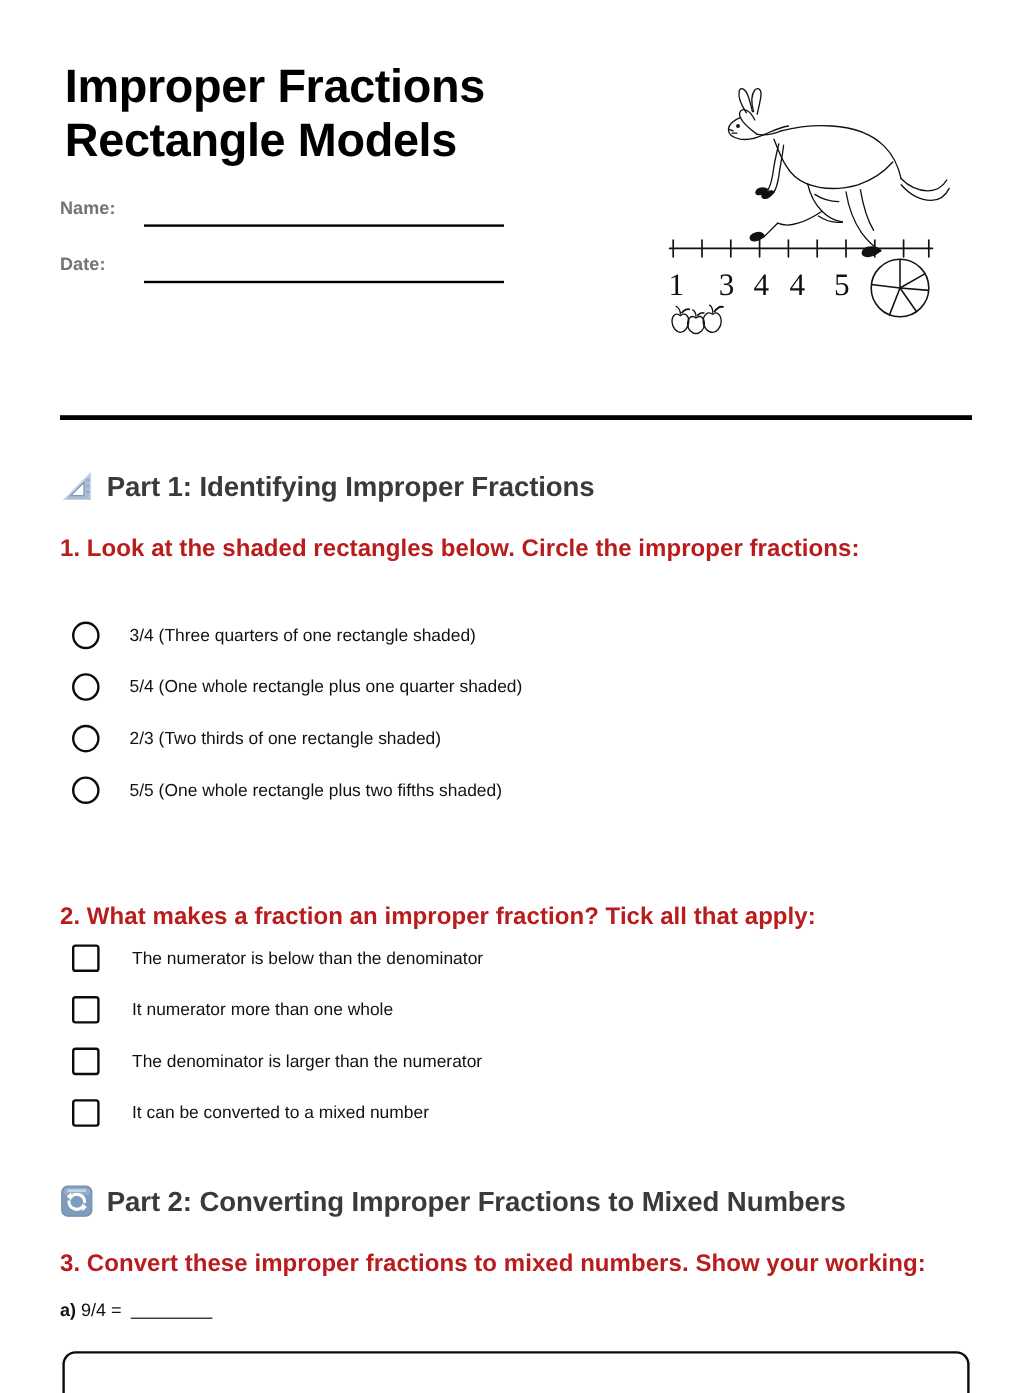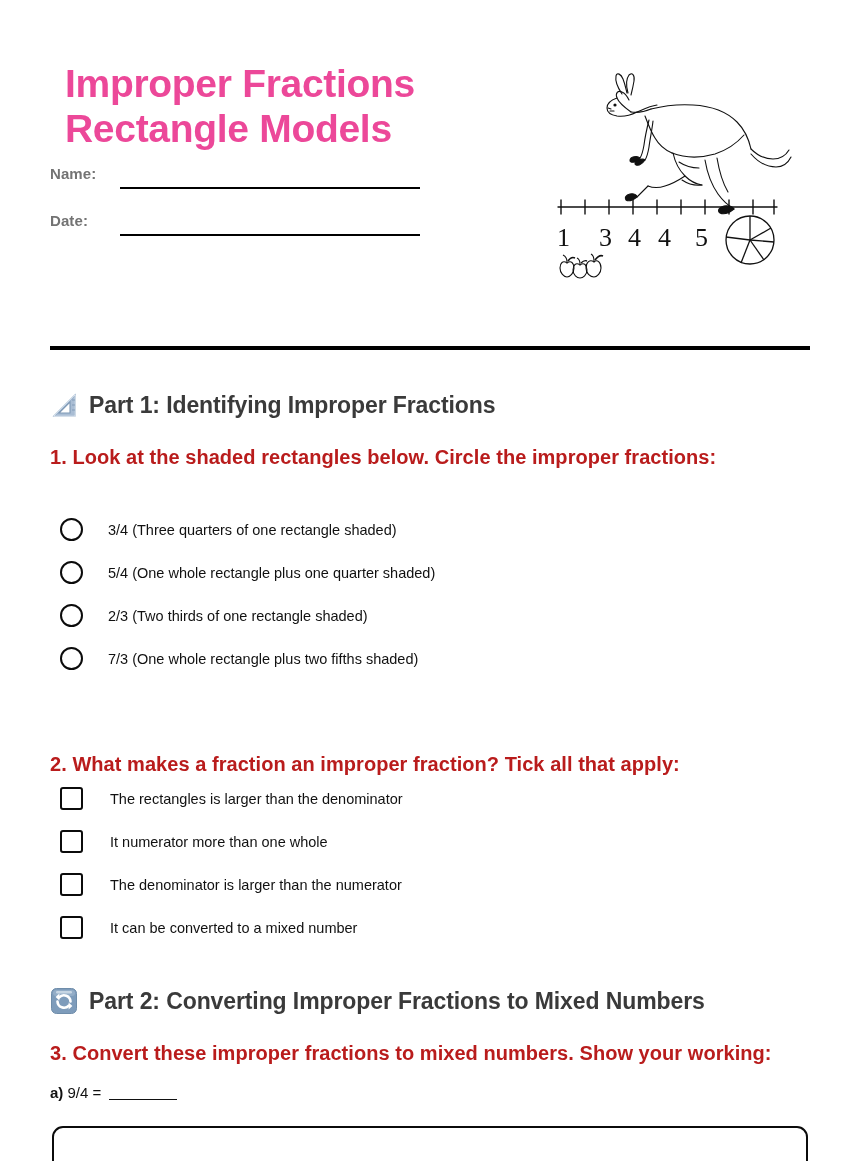--- a/index.html
+++ b/index.html
@@ -24,23 +24,23 @@
   
   .header-zone {
     position: absolute;
     left: 50px; top: 46px;
     width: 760px; height: 240px;
   }
   .title {
     font-size: 39px;
     font-weight: bold;
     line-height: 45px;
-    color: #ec4899;
+    color: #000000;
     letter-spacing: -0.3px;
-    margin: 15px;
+    margin: 4px;
     width: 480px;
   }
   .title .line2 { display: block; }
 
   .field-row {
     position: absolute;
     left: 0;
     width: 380px;
     height: 26px;
   }
@@ -314,30 +314,30 @@
     <div class="opt-row">
       <span class="opt-radio"></span>
       <span class="opt-label">5/4 (One whole rectangle plus one quarter shaded)</span>
     </div>
     <div class="opt-row">
       <span class="opt-radio"></span>
       <span class="opt-label">2/3 (Two thirds of one rectangle shaded)</span>
     </div>
     <div class="opt-row">
       <span class="opt-radio"></span>
-      <span class="opt-label">7/3 (One whole rectangle plus two fifths shaded)</span>
+      <span class="opt-label">5/5 (One whole rectangle plus two fifths shaded)</span>
     </div>
   </div>
 
   <div class="question q2">2. What makes a fraction an improper fraction? Tick all that apply:</div>
 
   <div class="options opts-check">
     <div class="opt-row">
       <span class="opt-check"></span>
-      <span class="opt-label">The rectangles is larger than the denominator</span>
+      <span class="opt-label">The numerator is below than the denominator</span>
     </div>
     <div class="opt-row">
       <span class="opt-check"></span>
       <span class="opt-label">It numerator more than one whole</span>
     </div>
     <div class="opt-row">
       <span class="opt-check"></span>
       <span class="opt-label">The denominator is larger than the numerator</span>
     </div>
     <div class="opt-row">

